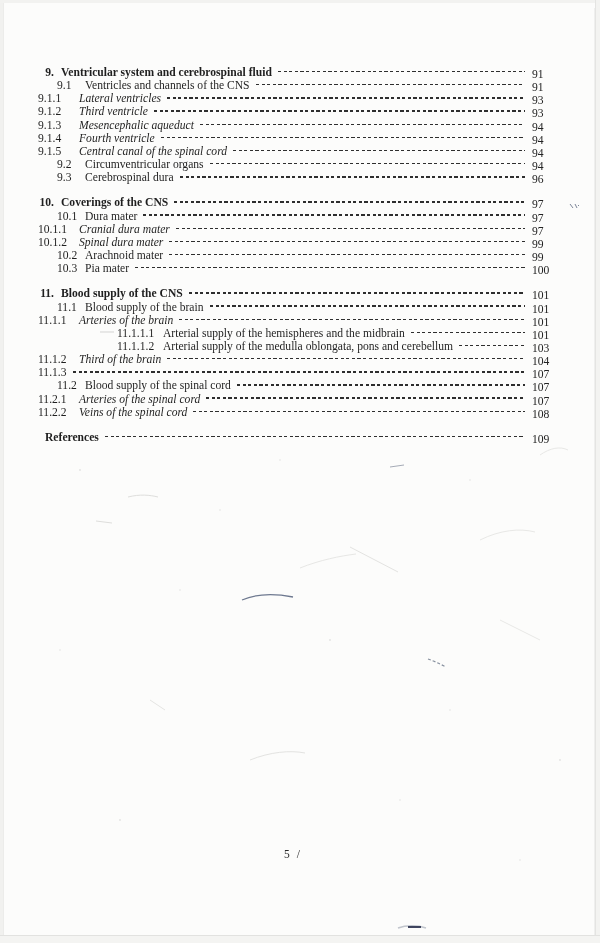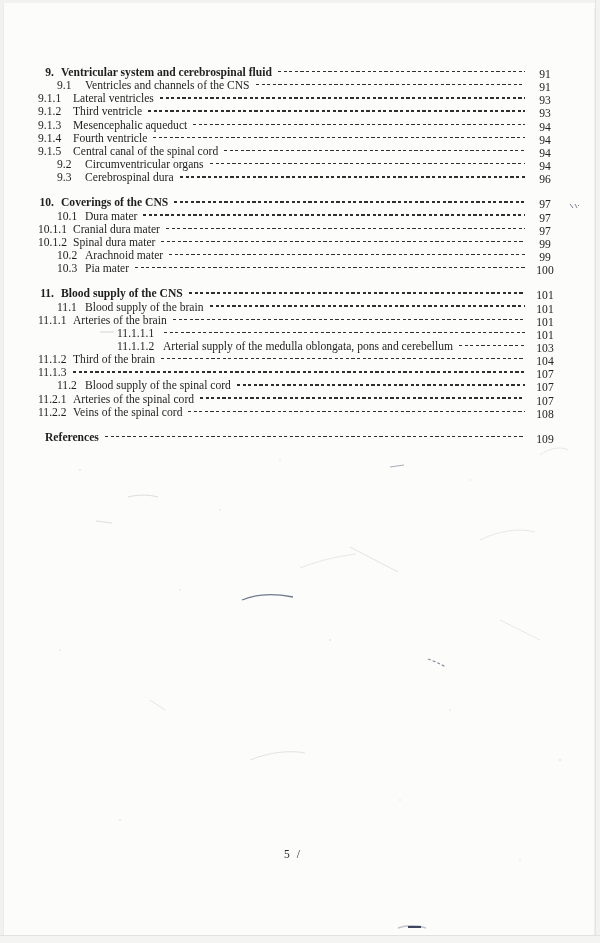--- a/index.html
+++ b/index.html
@@ -31,37 +31,37 @@
     padding-right:42px;
     white-space:nowrap;
   }
   .num  { flex:none; }
   .title{ flex:none; }
   .lvl-a .num { margin-left:36px; min-width:18px; text-align:right; }
   .lvl-a .title { margin-left:7px; }
   .lvl-b .num { margin-left:57px; min-width:22px; }
   .lvl-b .title { margin-left:6px; }
   .lvl-c .num { margin-left:38px; min-width:29px; }
-  .lvl-c .title { margin-left:6px; }
+  .lvl-c .title { margin-left:12px;font-style:italic; }
   .lvl-d .num { margin-left:117px; min-width:41px; }
   .lvl-d .title { margin-left:5px; }
   .lvl-ref .title { margin-left:45px; }
   .bold .num, .bold .title { font-weight:bold; }
 
   .leader {
     flex:1 1 auto;
     align-self:center;
     height:1.4px;
     margin-left:6px; margin-right:7px;
     transform:translateY(-1px);
     background:repeating-linear-gradient(90deg, #2e2e2e 0 3.2px, transparent 3.2px 5.6px);
     min-width:8px;
   }
   .page-num {
-    flex:none; width:26px; text-align:center;
+    flex:none; width:26px; text-align:left;
     transform:translateY(1.5px);
     color:#222;
   }
 
   .footer {
     position:absolute; left:284px; top:848px;
     font-size:11.5px; color:#2a2a2a; letter-spacing:2px;
   }
 
   .artifacts { position:absolute; inset:0; pointer-events:none; }
@@ -180,20 +180,21 @@
     <span class="page-num">101</span>
   </div>
         <div class="row lvl-c">
     <span class="num">11.1.1</span>
     <span class="title">Arteries of the brain</span>
     <span class="leader"></span>
     <span class="page-num">101</span>
   </div>
         <div class="row lvl-d">
     <span class="num">11.1.1.1</span>
+    <span class="title">Arterial supply of the hemispheres and the midbrain</span>
     <span class="leader"></span>
     <span class="page-num">101</span>
   </div>
         <div class="row lvl-d">
     <span class="num">11.1.1.2</span>
     <span class="title">Arterial supply of the medulla oblongata, pons and cerebellum</span>
     <span class="leader"></span>
     <span class="page-num">103</span>
   </div>
         <div class="row lvl-c">

